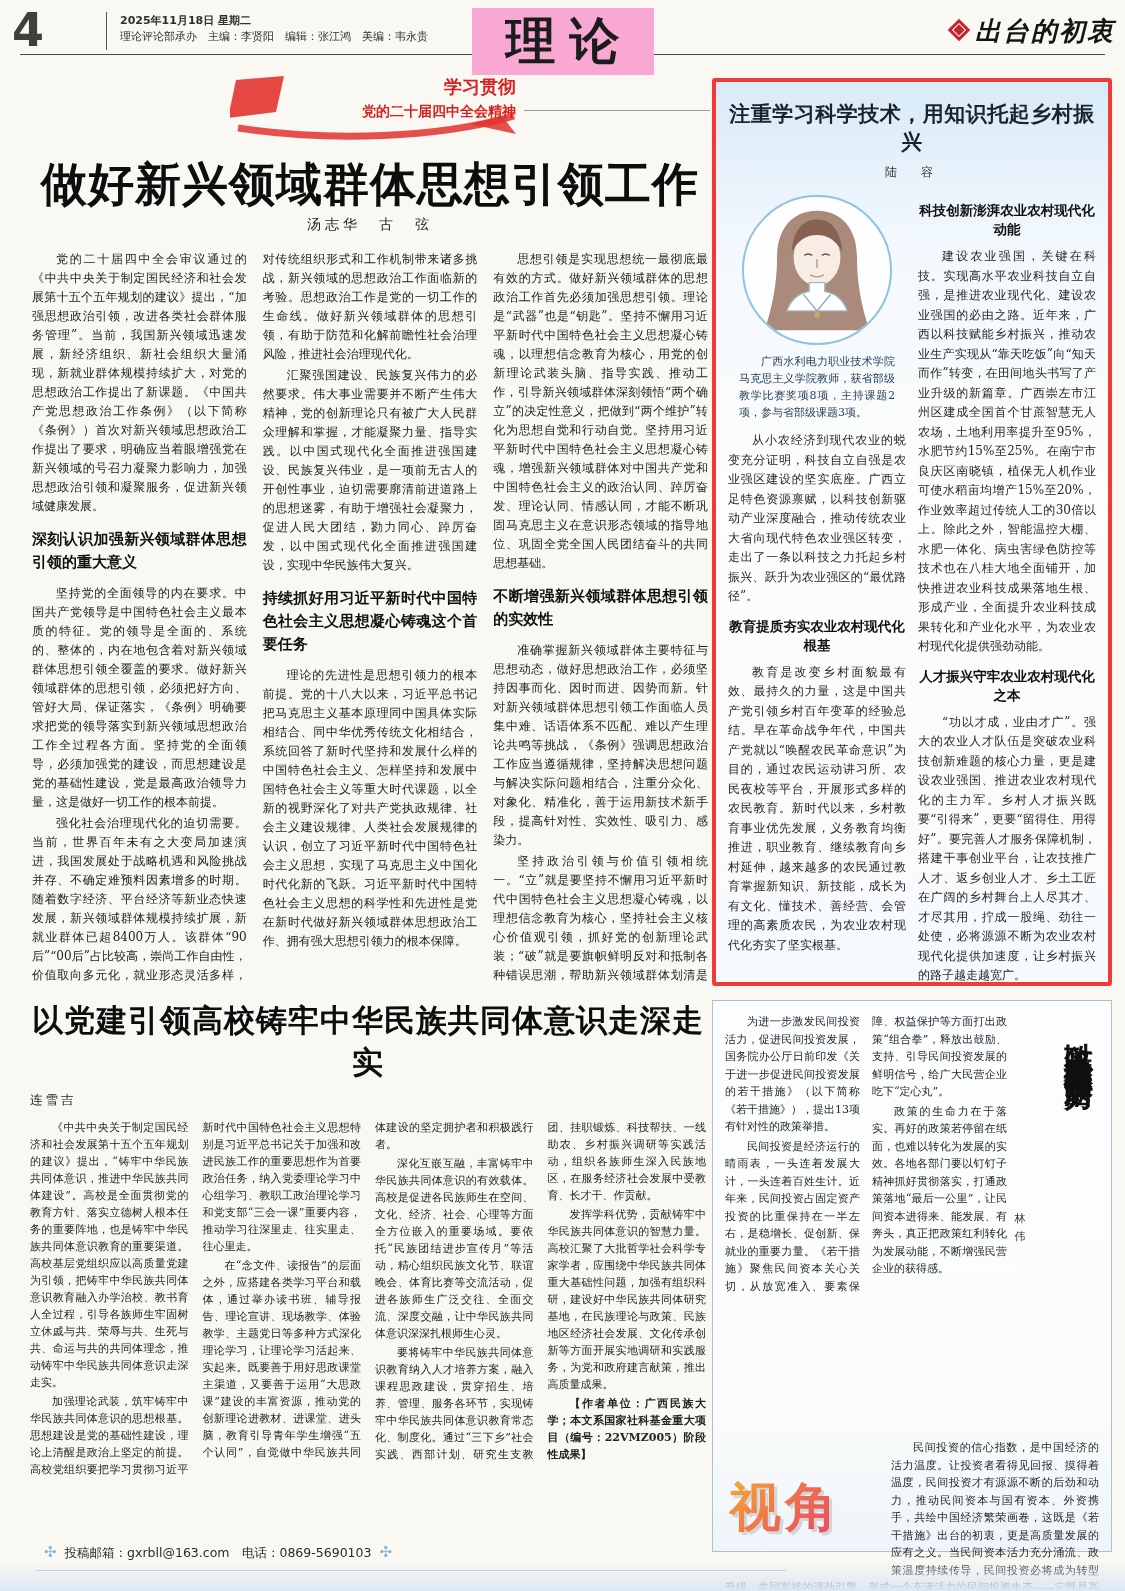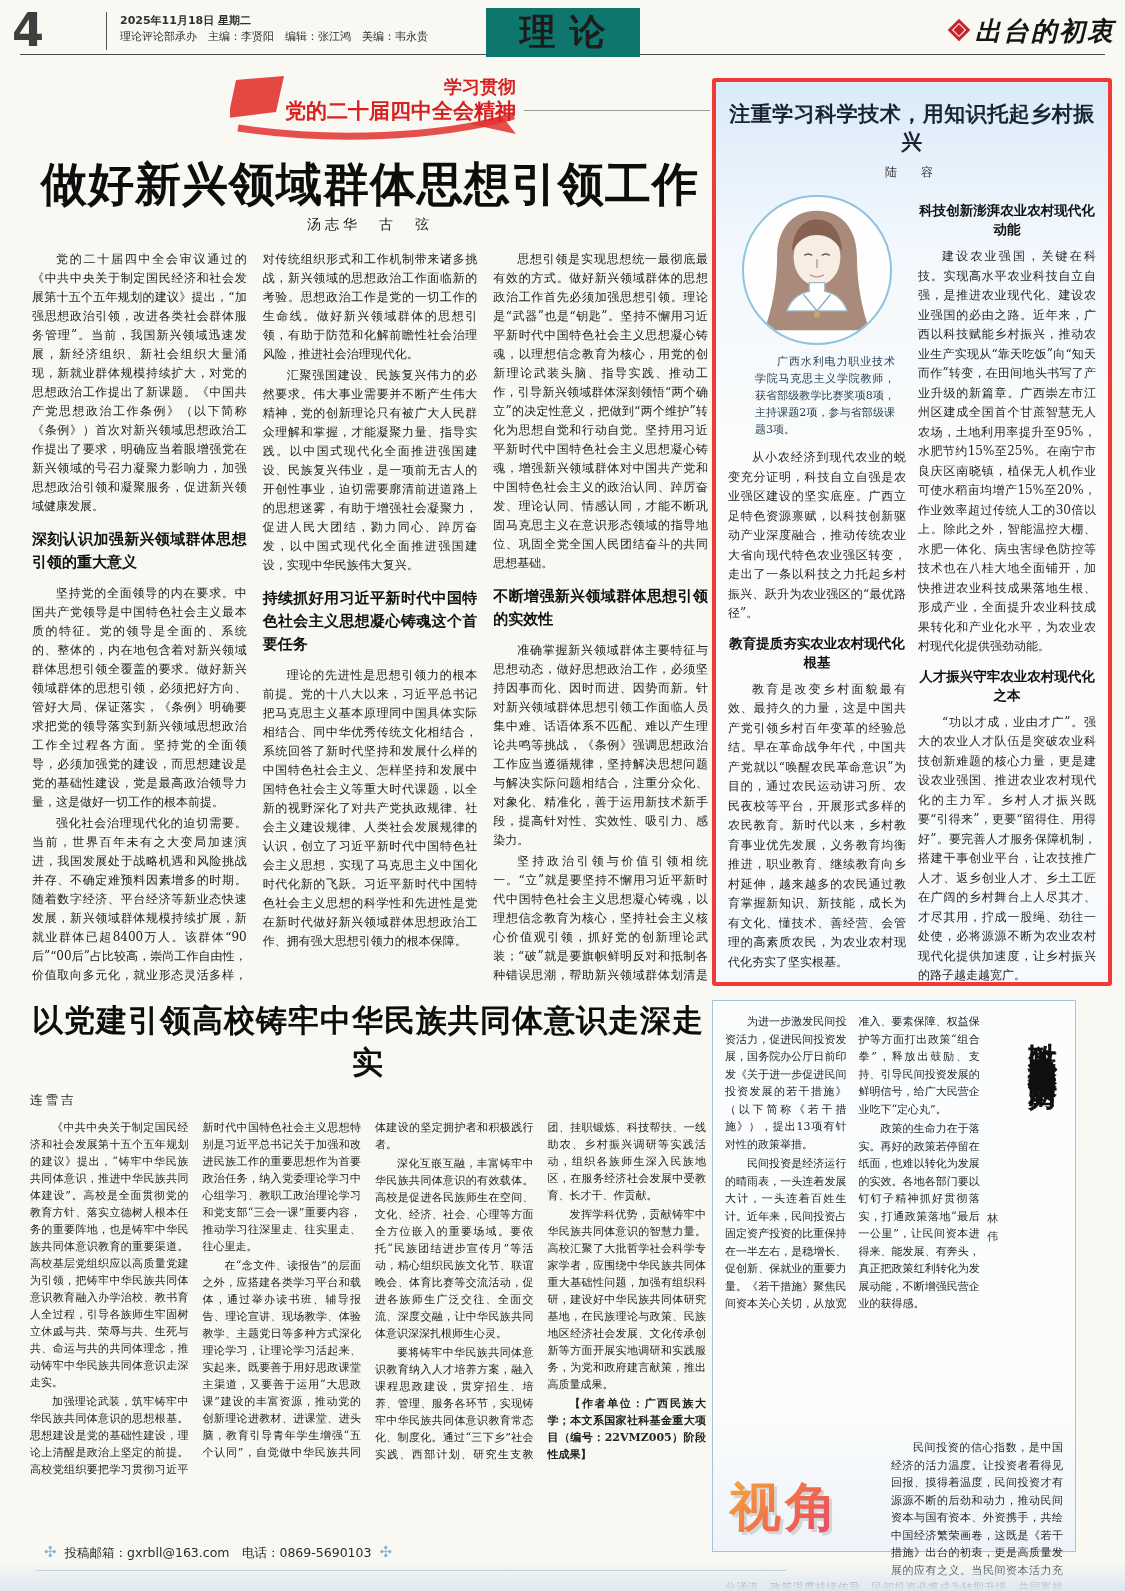--- a/index.html
+++ b/index.html
@@ -12,34 +12,34 @@
   .sans { font-family:"DejaVu Sans","Liberation Sans",sans-serif; }
 
   
   .masthead { position:absolute; left:10px; top:6px; right:10px; height:52px; }
   .mast-rule { position:absolute; left:10px; right:10px; top:48px; border-top:1.5px solid #4a4a4a; }
   .page-num { position:absolute; left:2px; top:0; font-size:46px; font-weight:900; color:#3f3f3f; line-height:48px; }
   .mast-div { position:absolute; left:96px; top:6px; height:38px; border-left:1.5px solid #555; }
   .mast-info { position:absolute; left:110px; top:7px; font-size:11px; color:#2f2f2f; line-height:16px; }
   .mast-info .d1 { font-weight:700; }
   .section-title { position:absolute; left:50%; top:2px; transform:translateX(-50%);
-    font-size:36px; font-weight:900; letter-spacing:14px; padding:0 20px 0 34px;
-    background:#0f766e; z-index:2; }
+    font-size:50px; font-weight:900; letter-spacing:14px; padding:0 20px 0 34px;
+    background:#f9a8d4; z-index:2; }
   .logo { position:absolute; right:0; top:8px; font-size:26px; font-weight:700; font-style:italic;
     letter-spacing:2px; color:#141414; background:#f9f8f3; z-index:2; padding-left:10px; }
   .logo .seal { display:inline-block; width:16px; height:16px; background:#c8242c; transform:rotate(45deg);
     margin-right:8px; position:relative; top:-2px; }
   .logo .seal::after { content:""; position:absolute; inset:3px; border:1.5px solid #fff; }
 
   
   .lead { position:absolute; left:32px; top:70px; width:676px; }
   .banner { position:absolute; left:198px; top:6px; width:286px; height:70px; text-align:right; z-index:1; }
   .banner svg { position:absolute; left:0; top:0; }
   .banner .b1 { position:relative; font-size:18px; font-weight:900; color:#d8201f; line-height:22px; }
-  .banner .b2 { position:relative; font-size:21px; font-weight:900; color:#d8201f; line-height:26px; }
+  .banner .b2 { position:relative; font-size:14px; font-weight:900; color:#d8201f; line-height:26px; }
   .banner-rule { position:absolute; left:492px; top:40px; width:186px; border-top:1px solid #9a9a9a; }
   .lead-headline { position:absolute; left:0; top:84px; width:100%; text-align:center;
     font-size:46px; font-weight:900; letter-spacing:1px; color:#0d0d0d; }
   .lead-byline { position:absolute; left:0; top:146px; width:100%; text-align:center; font-size:14px; color:#222; letter-spacing:4px; }
   .lead-cols { position:absolute; left:0; top:180px; width:100%; height:738px; overflow:hidden;
     column-count:3; column-gap:16px; }
   .lead-cols p { font-size:12px; line-height:19px; text-align:justify; text-indent:2em; color:#222; margin-bottom:2px; }
   .lead-cols h4 { font-family:"DejaVu Sans","Liberation Sans",sans-serif; font-size:15px; font-weight:800;
     line-height:23px; margin:12px 0 10px; color:#111; text-align:justify; }
 
@@ -50,33 +50,33 @@
   .feature-headline { text-align:center; font-size:21px; font-weight:800; color:#18242e; margin-top:8px;
     font-family:"DejaVu Sans","Liberation Sans",sans-serif; letter-spacing:0.5px; }
   .feature-byline { text-align:center; font-size:12px; color:#333; letter-spacing:6px; margin:8px 0 10px; }
   .feature-cols { display:flex; gap:12px; height:790px; overflow:hidden; }
   .fcol { flex:1; }
   .feature p { font-size:12px; line-height:19.5px; text-align:justify; text-indent:2em; color:#262626; margin-bottom:3px; }
   .feature h5 { font-family:"DejaVu Sans","Liberation Sans",sans-serif; font-size:13.5px; font-weight:800;
     text-align:center; color:#111; margin:10px 0 8px; line-height:19px; }
   .portrait-wrap { width:156px; margin:4px auto 10px; text-align:center; }
   .portrait { width:150px; height:150px; border-radius:50%; border:2px solid #8fc3e0; background:#fefefe; overflow:hidden; margin:0 auto; }
-  .caption { font-size:11px; line-height:17px; text-align:justify; text-indent:2em; color:#1e3a52; margin-top:8px;margin-left:16px; }
+  .caption { font-size:11px; line-height:17px; text-align:justify; text-indent:2em; color:#1e3a52; margin-top:8px; }
 
   
   .party { position:absolute; left:30px; top:1000px; width:676px; }
   .party-headline { text-align:center; font-size:31px; font-weight:900; color:#0d0d0d; letter-spacing:1px;
     font-family:"DejaVu Sans","Liberation Sans",sans-serif; }
   .party-byline { font-size:12.5px; letter-spacing:3px; margin:8px 0 10px; color:#222; }
   .party-cols { column-count:4; column-gap:14px; height:462px; overflow:hidden; }
   .party-cols p { font-size:11px; line-height:17px; text-align:justify; text-indent:2em; color:#232323; margin-bottom:2px; }
   .party-cols .tail { font-weight:700; }
 
   
-  .viewpoint { position:absolute; left:712px; top:1000px; width:364px; height:552px;
+  .viewpoint { position:absolute; left:712px; top:1000px; width:400px; height:552px;
     border:1px solid #a5c3d8; background:linear-gradient(180deg,#fcfdfe 0%,#fbfcfb 75%,#eef4f9 100%); padding:12px 12px 10px; }
   .vp-top { display:flex; }
   .vp-text { width:282px; height:352px; overflow:hidden; column-count:2; column-gap:12px; }
   .viewpoint p { font-size:11px; line-height:17.5px; text-align:justify; text-indent:2em; color:#20262b; margin-bottom:2px; }
   .vp-rail { position:relative; width:92px; height:420px; }
   .vp-headline { position:absolute; right:0; top:6px; writing-mode:vertical-rl; font-size:29px; font-weight:800;
     letter-spacing:3px; color:#101010; }
   .vp-byline { position:absolute; left:4px; top:190px; writing-mode:vertical-rl; font-size:11px; letter-spacing:4px; color:#333; }
   .vp-bottom { margin-top:6px; }
   .vp-badge { float:left; width:152px; height:96px; margin:34px 10px 0 4px; position:relative; }

